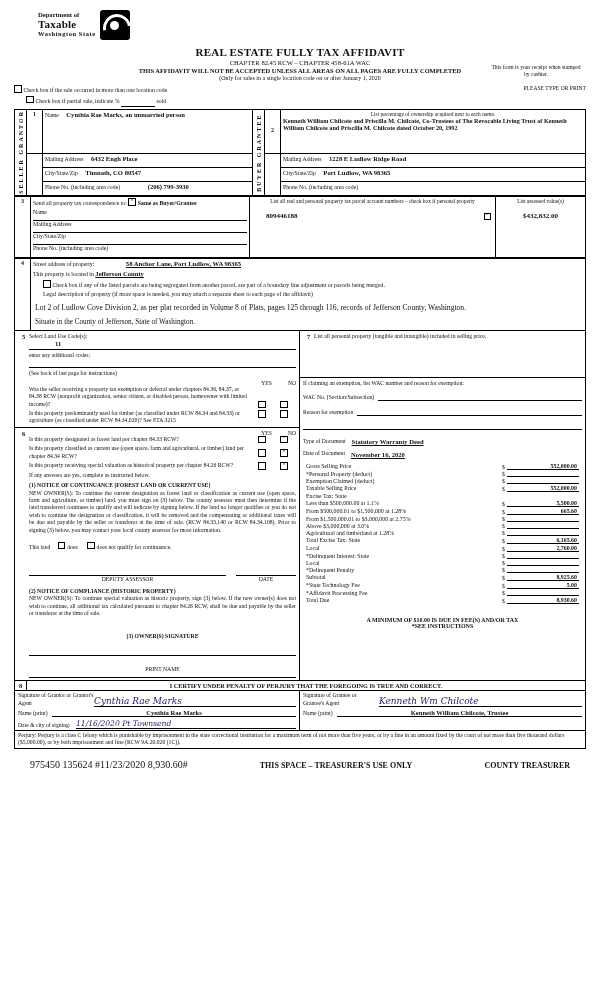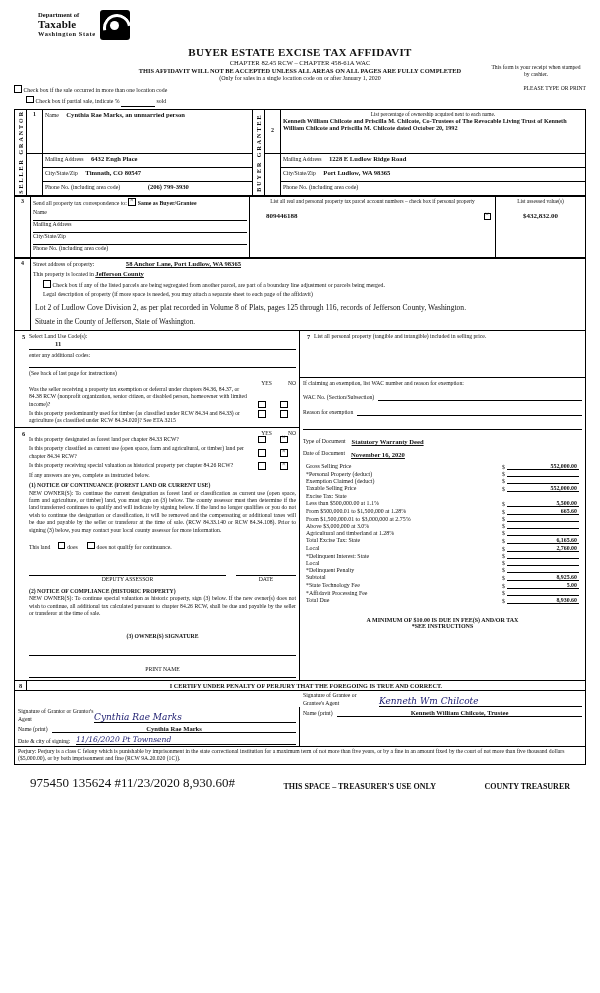--- a/index.html
+++ b/index.html
@@ -66,21 +66,21 @@
       <div class="dept">
         <div class="d1">Department of</div>
         <div class="d2">Taxable</div>
         <div class="d3">Washington State</div>
       </div>
       <div class="swirl"></div>
     </div>
   </div>
 
   <div class="title">
-    <div class="t1">BUYER ESTATE EXCISE TAX AFFIDAVIT</div>
+    <div class="t1">REAL ESTATE FULLY TAX AFFIDAVIT</div>
     <div class="t2">CHAPTER 82.45 RCW – CHAPTER 458-61A WAC</div>
     <div class="t3">THIS AFFIDAVIT WILL NOT BE ACCEPTED UNLESS ALL AREAS ON ALL PAGES ARE FULLY COMPLETED</div>
     <div class="t4">(Only for sales in a single location code on or after January 1, 2020</div>
   </div>
 
   <div class="stamp">This form is your receipt when stamped by cashier.</div>
 
   <div class="wrap">
     <div class="preline">
       <span class="chk"></span><span>Check box if the sale occurred in more than one location code</span>
@@ -449,21 +449,21 @@
         </div>
       </div>
     </div>
 
     <div class="cert">
       <div style="display:flex;border-bottom:.5px solid #000;">
         <div class="num" style="width:11px;border-right:.5px solid #000;padding-top:1px;">8</div>
         <div class="c b" style="flex:1;font-size:6.2px;padding:1px 0;">I CERTIFY UNDER PENALTY OF PERJURY THAT THE FOREGOING IS TRUE AND CORRECT.</div>
       </div>
       <div style="display:flex;">
-        <div style="width:50%;border-right:.5px solid #000;box-sizing:border-box;padding:1px 3px;margin-top:16px;">
+        <div style="width:50%;border-right:.5px solid #000;box-sizing:border-box;padding:1px 3px;">
           <div style="display:flex;align-items:flex-end;">
             <span class="smallcap" style="width:76px;">Signature of Grantor or Grantor's Agent</span>
             <span class="hand" style="flex:1;border-bottom:.5px solid #000;">Cynthia Rae Marks</span>
           </div>
           <div style="display:flex;align-items:flex-end;margin-top:2px;">
             <span class="smallcap" style="width:34px;">Name (print)</span>
             <span class="val" style="flex:1;border-bottom:.5px solid #000;text-align:center;">Cynthia Rae Marks</span>
           </div>
           <div style="display:flex;align-items:flex-end;margin-top:2px;">
             <span class="smallcap" style="width:58px;">Date &amp; city of signing:</span>
@@ -478,18 +478,18 @@
           <div style="display:flex;align-items:flex-end;margin-top:2px;">
             <span class="smallcap" style="width:34px;">Name (print)</span>
             <span class="val" style="flex:1;border-bottom:.5px solid #000;text-align:center;">Kenneth William Chilcote, Trustee</span>
           </div>
         </div>
       </div>
       <div style="border-top:.5px solid #000;padding:1px 3px;" class="smallcap">Perjury: Perjury is a class C felony which is punishable by imprisonment in the state correctional institution for a maximum term of not more than five years, or by a fine in an amount fixed by the court of not more than five thousand dollars ($5,000.00), or by both imprisonment and fine (RCW 9A.20.020 (1C)).</div>
     </div>
 
     <div class="footer">
-      <span style="font-size:13px;">975450  135624  #11/23/2020  8,930.60#</span>
+      <span style="font-size:10px;">975450  135624  #11/23/2020  8,930.60#</span>
       <span class="b" style="font-size:8px;">THIS SPACE – TREASURER'S USE ONLY</span>
       <span class="b" style="font-size:8px;">COUNTY TREASURER</span>
     </div>
   </div>
 </div>
 
 </body></html>

